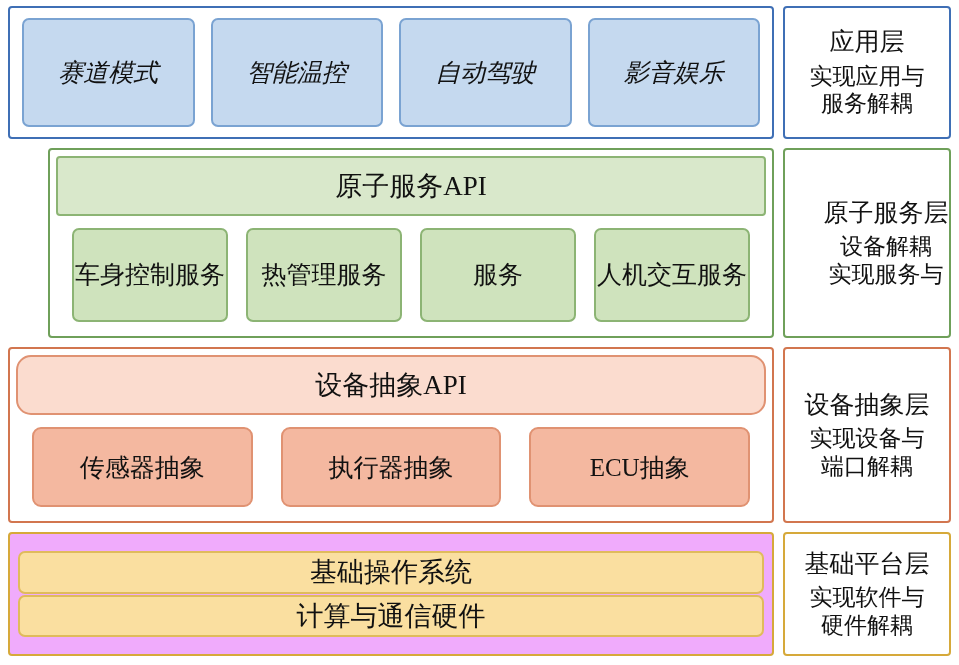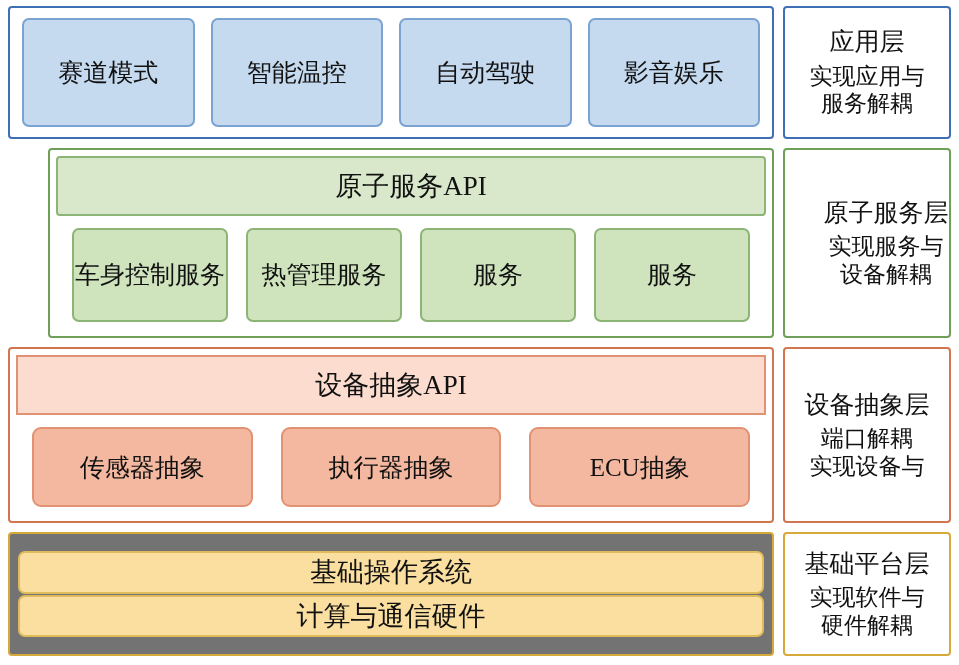--- a/index.html
+++ b/index.html
@@ -83,20 +83,21 @@
     background: #c5d9ef;
     border: 2px solid #7aa3d2;
     border-radius: 7px;
     display: flex;
     align-items: center;
     justify-content: center;
     text-align: center;
     font-size: 25px;
     line-height: 1.2;
     color: #111111;
+    font-style: italic;
   }
   .app-box span { display: block; }
 
   
   .layer-atomic .layer-main {
     border: 2px solid #6fa05a;
     background: #ffffff;
     padding: 0;
     margin-left: 40px;
   }
@@ -139,21 +140,21 @@
   .layer-device .layer-main {
     border: 2px solid #d2764f;
     background: #ffffff;
     padding: 0;
   }
   .layer-device .layer-side { border: 2px solid #d2764f; }
   .api-bar-orange {
     margin: 6px 6px 0 6px;
     background: #fbdccf;
     border: 2px solid #e09272;
-    border-radius: 0;
+    border-radius: 15px;
     height: 56px;
     display: flex;
     align-items: center;
     justify-content: center;
     font-size: 27px;
     color: #111111;
   }
   .device-boxes {
     flex: 1 1 auto;
     display: flex;
@@ -170,21 +171,21 @@
     align-items: center;
     justify-content: center;
     text-align: center;
     font-size: 25px;
     color: #111111;
   }
 
   
   .layer-base .layer-main {
     border: 2px solid #d6a93a;
-    background: #737373;
+    background: #f0abfc;
     padding: 17px 8px;
     justify-content: space-between;
     gap: 1px;
   }
   .layer-base .layer-side { border: 2px solid #d6a93a; }
   .base-bar {
     flex: 1 1 0;
     background: #fadfa0;
     border: 2px solid #e0bb5c;
     border-radius: 7px;
@@ -239,47 +240,48 @@
           <span>服务</span>
         </div>
         <div class="atomic-box">
           <span>热管理</span>
           <span>服务</span>
         </div>
         <div class="atomic-box">
           <span>服务</span>
         </div>
         <div class="atomic-box">
+          <span>人机交互</span>
           <span>服务</span>
         </div>
       </div>
     </div>
     <div class="layer-side">
       <div class="side-title">原子服务层</div>
       <div class="side-sub">
+        <span>设备解耦</span>
         <span>实现服务与</span>
-        <span>设备解耦</span>
       </div>
     </div>
   </div>
 
   <div class="layer-row layer-device" style="flex:0 0 176px;">
     <div class="layer-main">
       <div class="api-bar-orange">设备抽象API</div>
       <div class="device-boxes">
         <div class="device-box">传感器抽象</div>
         <div class="device-box">执行器抽象</div>
         <div class="device-box">ECU抽象</div>
       </div>
     </div>
     <div class="layer-side">
       <div class="side-title">设备抽象层</div>
       <div class="side-sub">
+        <span>实现设备与</span>
         <span>端口解耦</span>
-        <span>实现设备与</span>
       </div>
     </div>
   </div>
 
   <div class="layer-row layer-base" style="flex:0 0 124px;">
     <div class="layer-main">
       <div class="base-bar">基础操作系统</div>
       <div class="base-bar">计算与通信硬件</div>
     </div>
     <div class="layer-side">

